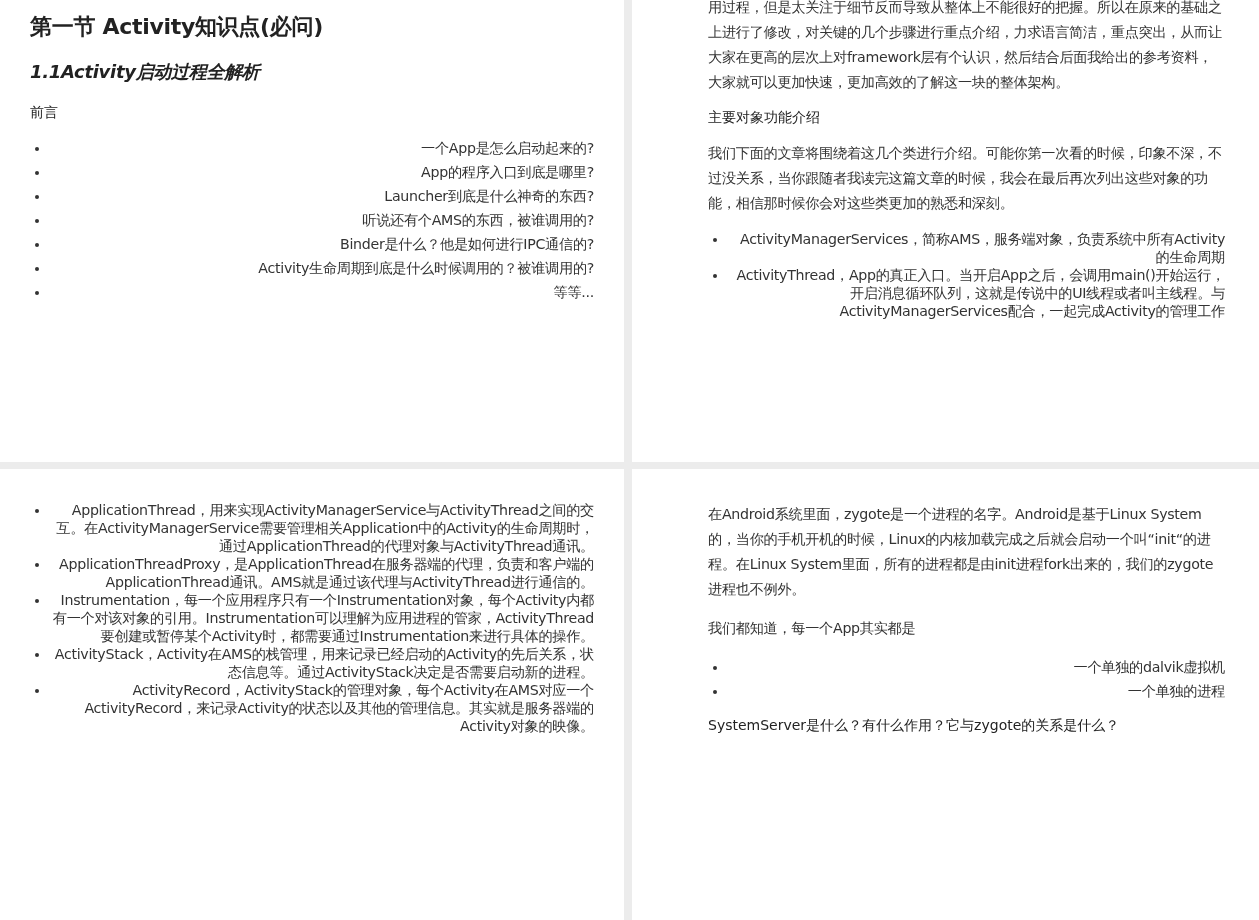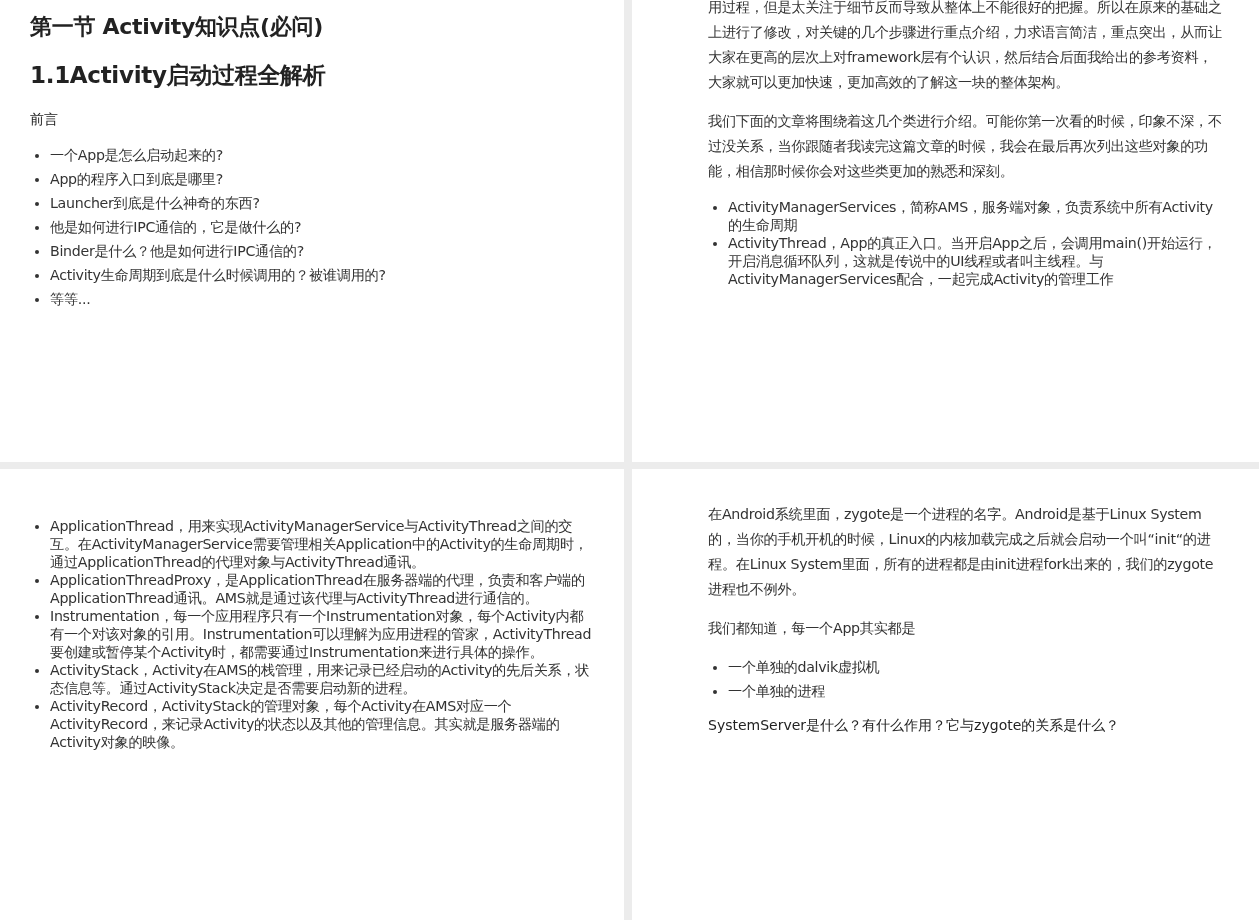--- a/index.html
+++ b/index.html
@@ -8,57 +8,58 @@
     background:#ececec;
     font-family:"DejaVu Sans","Liberation Sans",sans-serif;
     color:#333;
     position:relative;
   }
   .panel {
     position:absolute; background:#ffffff; overflow:hidden; box-sizing:border-box;
   }
   #p1 { left:0; top:0; width:624px; height:462px; padding:10px 30px 17px 30px; }
   #p2 { left:632px; top:0; width:627px; height:462px; padding:0 34px 0 76px; }
-  #p3 { left:0; top:469px; width:624px; height:451px; padding:48px 30px 0 30px; }
+  #p3 { left:0; top:469px; width:624px; height:451px; padding:32px 30px 0 30px; }
   #p4 { left:632px; top:469px; width:627px; height:510px; padding:33px 34px 0 76px; }
 
   h1.title { font-size:22px; font-weight:bold; margin:2px 0 18px 0; color:#222; letter-spacing:-0.3px; }
-  h2.sub { font-size:23px; font-weight:bold; margin:0 0 20px 0; color:#222; letter-spacing:-0.3px; }
+  h2.sub { font-size:18px; font-weight:bold; margin:0 0 20px 0; color:#222; letter-spacing:-0.3px;font-style:italic; }
   h4 { font-size:14px; font-weight:normal; margin:0 0 14px 0; color:#222; }
   p { font-size:14.2px; line-height:25px; margin:0 0 14px 0; letter-spacing:-0.3px; }
-  ul { margin:0 0 14px 0; padding-left:20px; }
+  ul { margin:0 0 14px 0; padding-left:20px;text-align:right; }
   ul li { font-size:14.2px; line-height:18px; letter-spacing:-0.3px; }
   ul.tight li { line-height:24px; }
   #p2 p.first { margin-top:-5px; }
   .watermark {
     position:absolute; right:24px; bottom:24px;
     font-size:19px; color:rgba(160,160,160,0.75);
     font-family:"DejaVu Sans",sans-serif;
   }
 </style>
 </head>
 <body>
 
 <div class="panel" id="p1">
   <h1 class="title">第一节 Activity知识点(必问)</h1>
   <h2 class="sub">1.1Activity启动过程全解析</h2>
   <h4>前言</h4>
   <ul class="tight">
     <li>一个App是怎么启动起来的?</li>
     <li>App的程序入口到底是哪里?</li>
     <li>Launcher到底是什么神奇的东西?</li>
-    <li>他是如何进行IPC通信的，它是做什么的?</li>
+    <li>听说还有个AMS的东西，被谁调用的?</li>
     <li>Binder是什么？他是如何进行IPC通信的?</li>
     <li>Activity生命周期到底是什么时候调用的？被谁调用的?</li>
     <li>等等...</li>
   </ul>
 </div>
 
 <div class="panel" id="p2">
   <p class="first">用过程，但是太关注于细节反而导致从整体上不能很好的把握。所以在原来的基础之上进行了修改，对关键的几个步骤进行重点介绍，力求语言简洁，重点突出，从而让大家在更高的层次上对framework层有个认识，然后结合后面我给出的参考资料，大家就可以更加快速，更加高效的了解这一块的整体架构。</p>
+  <h4>主要对象功能介绍</h4>
   <p>我们下面的文章将围绕着这几个类进行介绍。可能你第一次看的时候，印象不深，不过没关系，当你跟随者我读完这篇文章的时候，我会在最后再次列出这些对象的功能，相信那时候你会对这些类更加的熟悉和深刻。</p>
   <ul>
     <li>ActivityManagerServices，简称AMS，服务端对象，负责系统中所有Activity的生命周期</li>
     <li>ActivityThread，App的真正入口。当开启App之后，会调用main()开始运行，开启消息循环队列，这就是传说中的UI线程或者叫主线程。与ActivityManagerServices配合，一起完成Activity的管理工作</li>
   </ul>
 </div>
 
 <div class="panel" id="p3">
   <ul>
     <li>ApplicationThread，用来实现ActivityManagerService与ActivityThread之间的交互。在ActivityManagerService需要管理相关Application中的Activity的生命周期时，通过ApplicationThread的代理对象与ActivityThread通讯。</li>

